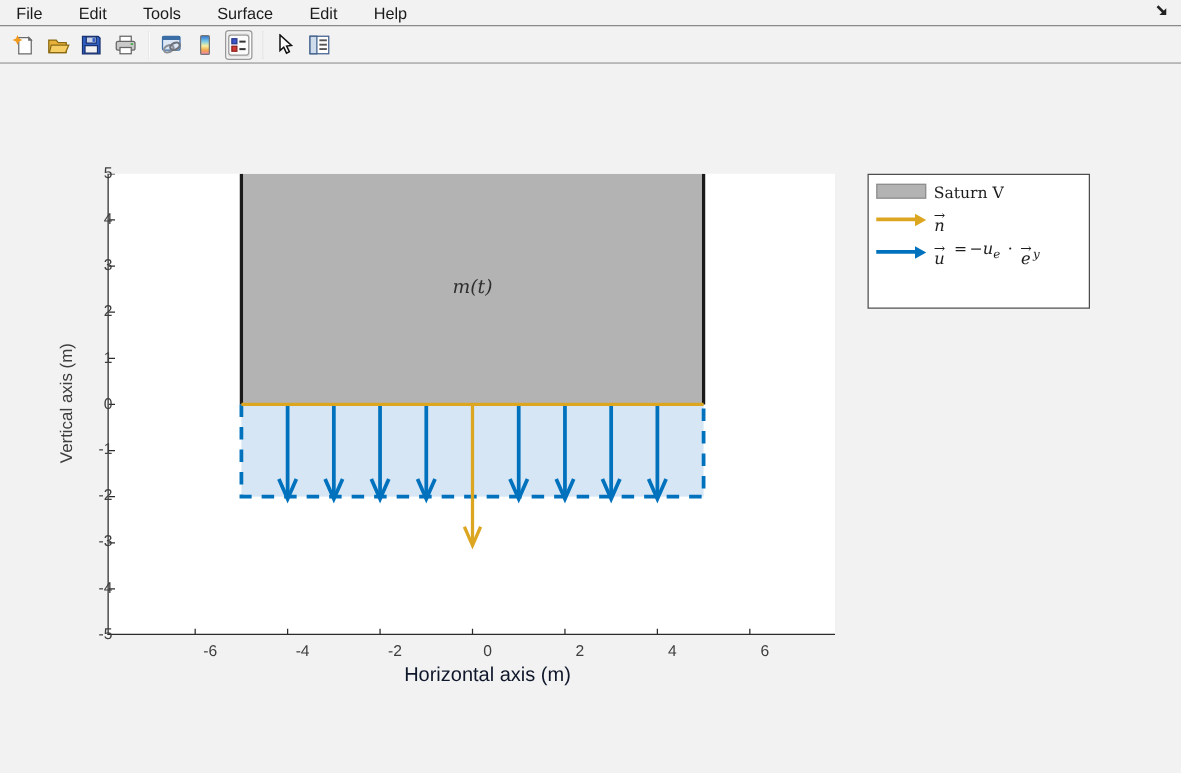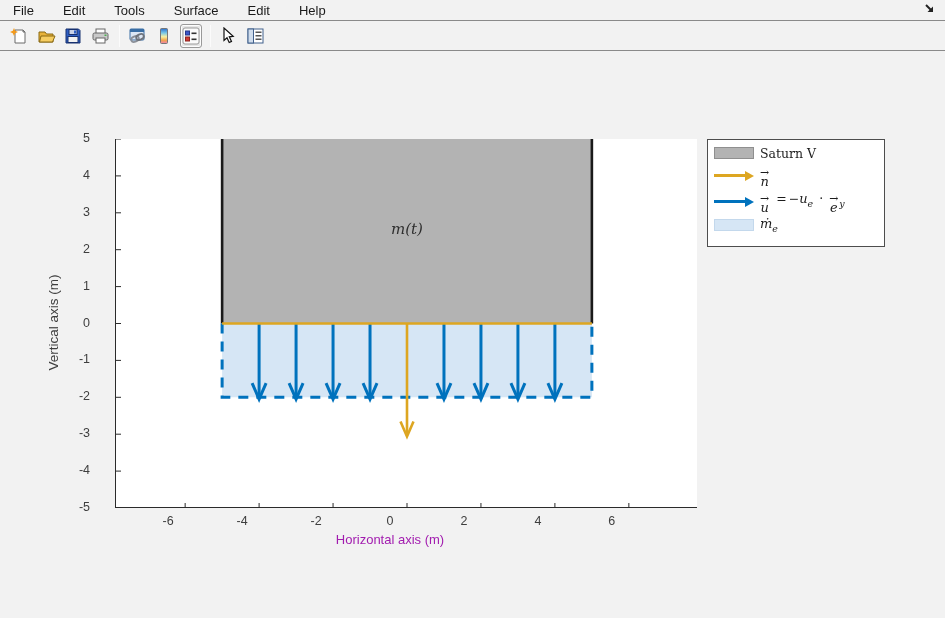--- a/index.html
+++ b/index.html
@@ -22,37 +22,37 @@
   .tool-btn.active { border:1px solid #999; background:#e6e6e6;
                      box-shadow: inset 0 0 0 1px #fdfdfd; }
   .tool-sep { width:1px; height:22px; background:#b5b5b5; border-right:1px solid #fbfbfb;
               margin:0 6px 0 3px; }
 
   
   .figure-canvas { position:absolute; top:51px; left:0; width:945px; height:567px; background:#f2f2f2; }
 
   .plot-title { position:absolute; left:99px; top:69px; width:582px; text-align:center;
                 font-size:13.5px; font-weight:bold; color:#3a3a3a; }
-  .axes-box { position:absolute; left:115px; top:88px; width:582px; height:369px;
+  .axes-box { position:absolute; left:86px; top:88px; width:582px; height:369px;
               background:#ffffff; border-left:1px solid #2b2b2b; border-bottom:1px solid #2b2b2b; }
   .axes-box svg { display:block; }
   .mass-label { position:absolute; text-align:center; width:80px;
                 font-family:"DejaVu Serif", serif; font-style:italic; font-size:15px; color:#2e2e2e; }
   .tick-label-x { position:absolute; width:40px; text-align:center; font-size:12.5px; color:#3e3e3e; }
   .tick-label-y { position:absolute; width:40px; text-align:right; font-size:12.5px; color:#3e3e3e; }
   .xlabel { position:absolute; left:99px; top:481px; width:582px; text-align:center;
-            font-size:13px; color:#a21caf; }
+            font-size:16px; color:#0f172a; }
   .ylabel { position:absolute; left:20px; top:264px; width:130px; text-align:center;
             font-size:13.5px; color:#3e3e3e;
             transform:translate(-32px,0) rotate(-90deg); transform-origin:center; }
 
   
   .legend { position:absolute; left:694px; top:88px; width:178px; height:108px;
             background:#ffffff; border:1px solid #4d4d4d; padding:3px 0 2px 6px;
-            display:flex; flex-direction:column; font-family:"DejaVu Serif", serif;margin-left:13px; }
+            display:flex; flex-direction:column; font-family:"DejaVu Serif", serif; }
   .legend-row { display:flex; align-items:center; }
   .legend-row .swatch-cell { width:46px; flex:0 0 46px; display:flex; align-items:center; }
   .legend-label { font-size:12.5px; color:#1c1c1c; white-space:nowrap; }
   .sw-patch { width:40px; height:12px; }
   .sw-patch.gray { border:1px solid #8f8f8f; }
   .sw-patch.blue { border:1px solid #c3d8ec; }
   .sw-line { width:40px; height:2.5px; }
   .sw-arrow { position:relative; width:40px; height:10px; }
   .sw-arrow .shaft { position:absolute; left:0; top:3.8px; width:32px; height:2.6px; }
   .sw-arrow .head { position:absolute; right:0; top:0; width:0; height:0;
@@ -281,23 +281,15 @@
           </span>
         <span class="eq-op">=</span><span class="eq-op" style="padding:0;">−</span><span class="eq-txt">u</span><sub>e</sub>
         <span class="eq-op">·</span>
         <span class="vec">
             <span class="vec-arrow">→</span>
             <span class="vec-letter">e</span>
           </span><sub>y</sub>
       </span>
     </div>
 
-    <div class="legend-row" style="height:19px;">
-      <span class="swatch-cell">
-          <span class="sw-patch blue" style="background-color: rgb(214, 230, 245);"></span>
-        </span>
-      <span class="legend-label">
-        <span class="mdot-txt">ṁ</span><sub>e</sub>
-      </span>
-    </div>
 
   </div>
 </div>
 
 </body></html>

